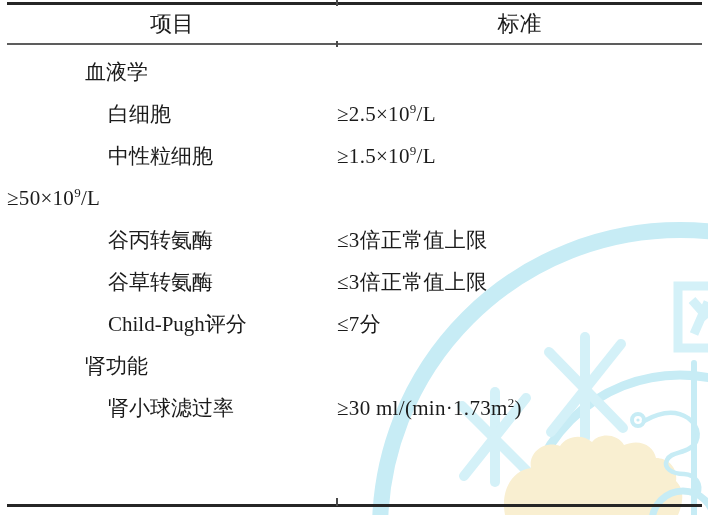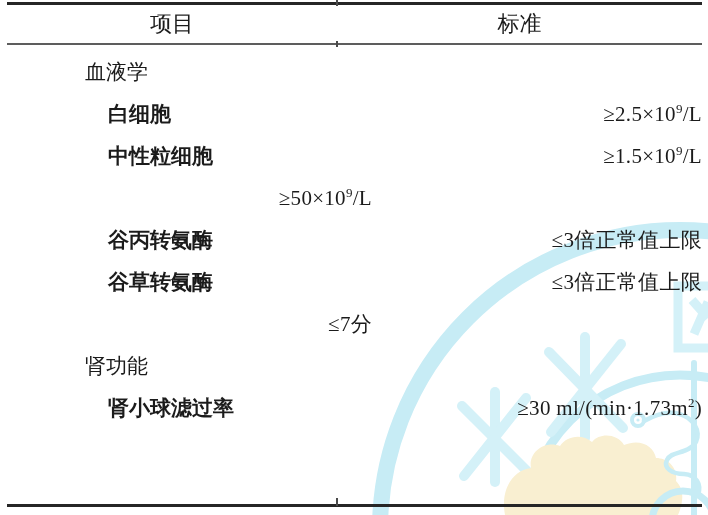--- a/index.html
+++ b/index.html
@@ -32,22 +32,22 @@
     display:flex;align-items:center;
   }
   .thead .hc1{width:330px;text-align:center;font-size:22px;}
   .thead .hc2{width:365px;text-align:center;font-size:22px;}
   
   .tbody{position:absolute;left:7px;top:45px;width:695px;}
   .row{display:flex;align-items:center;height:42px;}
   .cell{font-size:21px;line-height:1;margin-top:12px;}
   .c1{width:330px;box-sizing:border-box;}
   .row.category .c1{padding-left:78px;}
-  .row.item .c1{padding-left:101px;font-weight:bold;}
-  .c2{width:365px;text-align:right;letter-spacing:0.3px;}
+  .row.item .c1{padding-left:101px;}
+  .c2{width:365px;text-align:left;letter-spacing:0.3px;}
   .c2 sup{font-size:13px;line-height:0;}
 </style>
 </head>
 <body>
 
 <div class="page">
 
   <svg class="watermark" viewBox="0 0 708 515" aria-hidden="true">
 
     <g fill="none" stroke="#c7ecf5">
@@ -112,20 +112,21 @@
         </div>
         <div class="row item">
           <div class="cell c1">谷丙转氨酶</div>
           <div class="cell c2"><span>≤3倍正常值上限</span></div>
         </div>
         <div class="row item">
           <div class="cell c1">谷草转氨酶</div>
           <div class="cell c2"><span>≤3倍正常值上限</span></div>
         </div>
         <div class="row item">
+          <div class="cell c1">Child-Pugh评分</div>
           <div class="cell c2"><span>≤7分</span></div>
         </div>
         <div class="row category">
           <div class="cell c1">肾功能</div>
           <div class="cell c2"></div>
         </div>
         <div class="row item">
           <div class="cell c1">肾小球滤过率</div>
           <div class="cell c2"><span>≥30 ml/(min·1.73m</span><sup>2</sup><span>)</span></div>
         </div>

